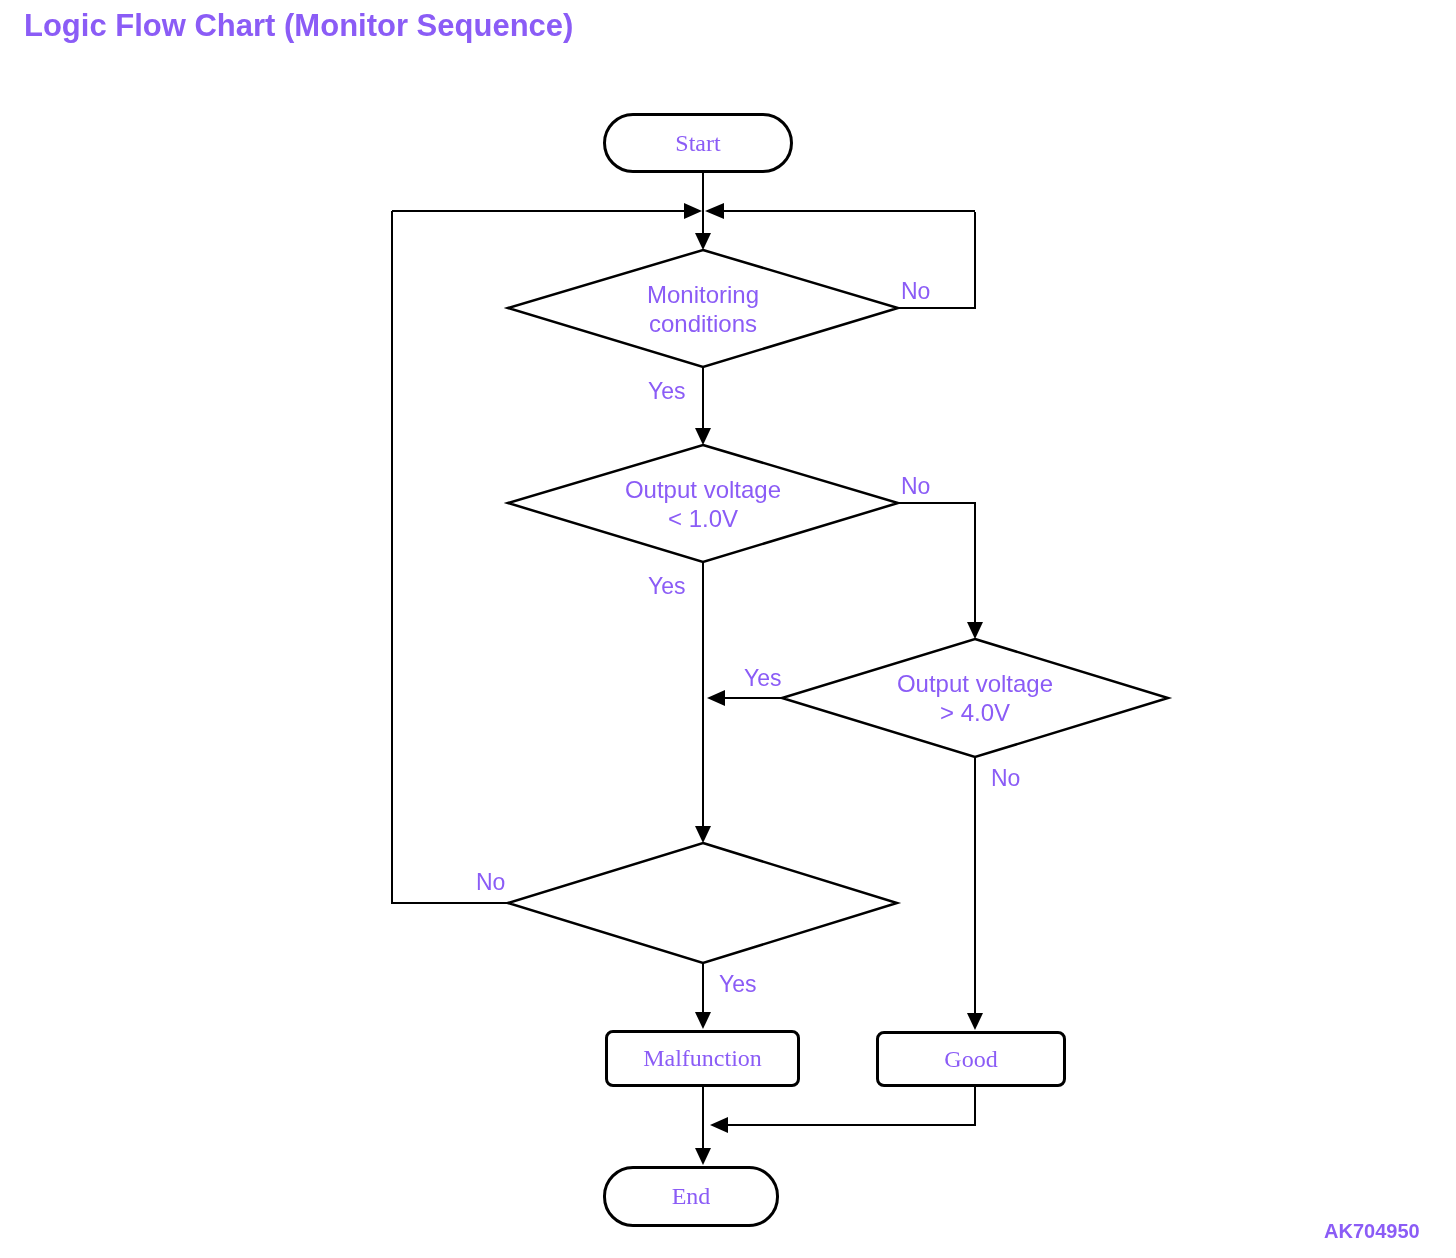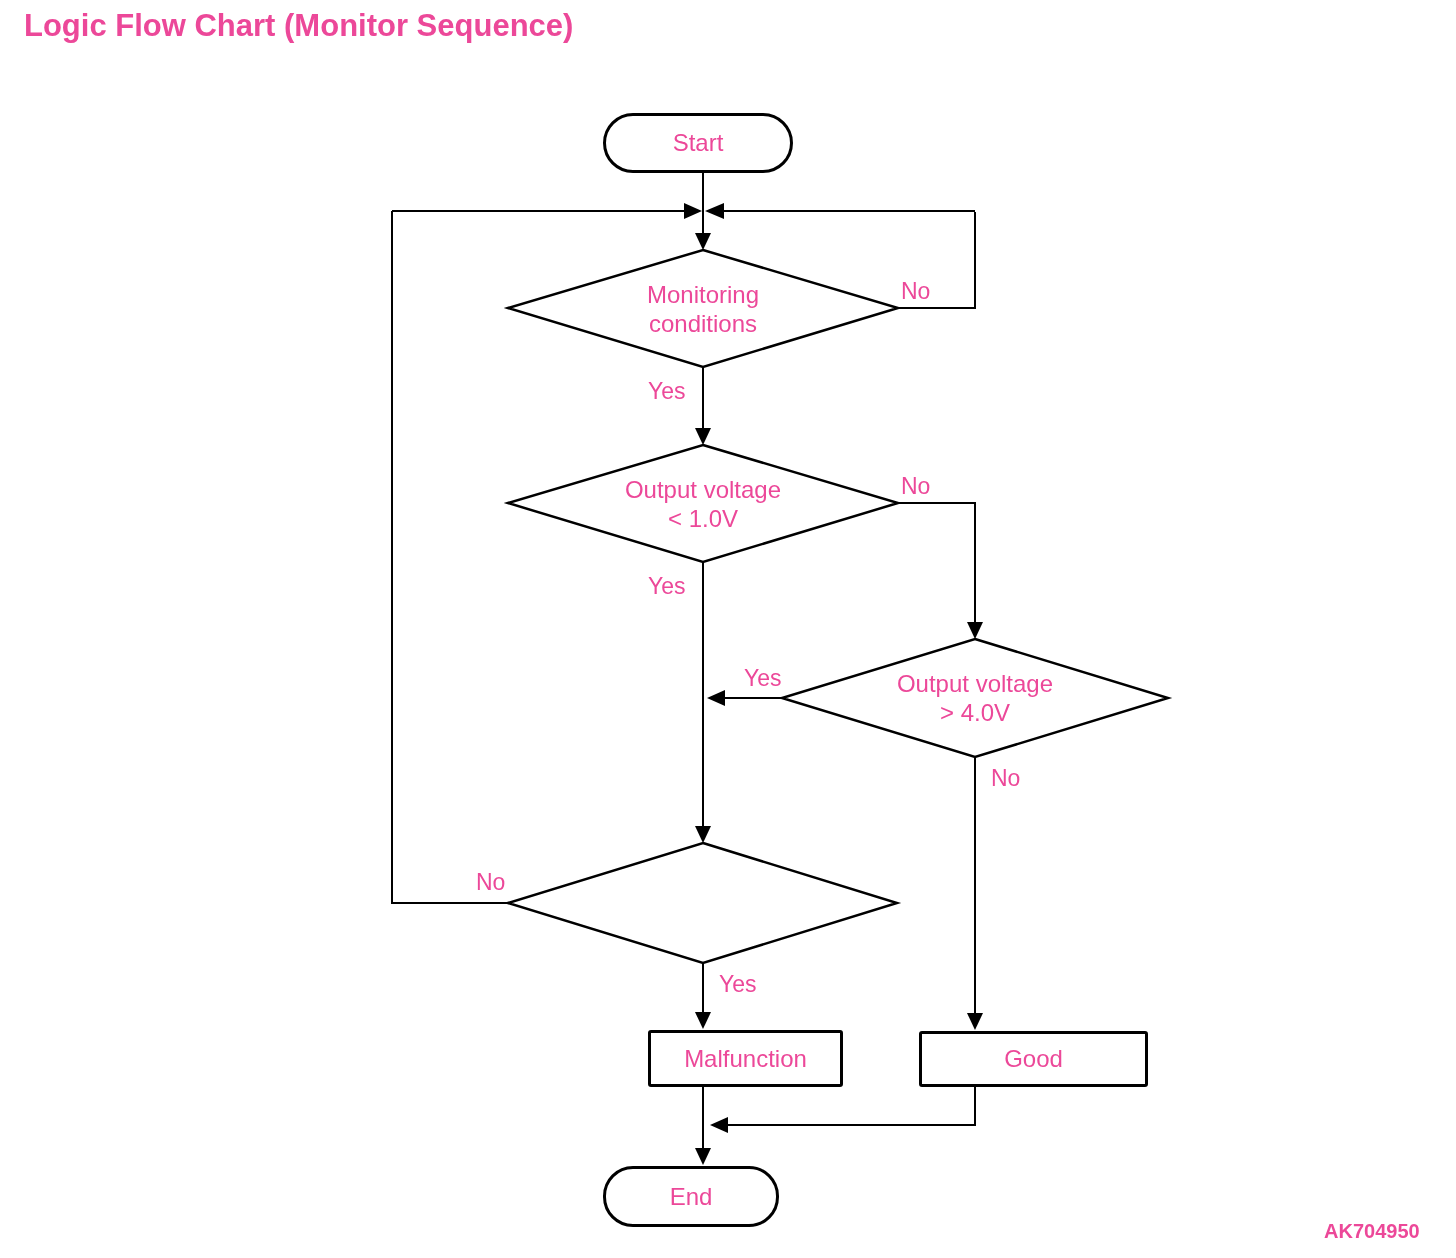--- a/index.html
+++ b/index.html
@@ -2,21 +2,21 @@
 <html><head>
 <meta charset="utf-8">
 <style>
   html, body { margin: 0; padding: 0; background: #ffffff; }
   #canvas {
     position: relative;
     width: 1456px;
     height: 1258px;
     background: #ffffff;
     font-family: "Liberation Sans", sans-serif;
-    color: #ec4899;
+    color: #8b5cf6;
     overflow: hidden;
   }
   #page-title {
     position: absolute;
     left: 24px; top: 8px;
     font-size: 31px;
     font-weight: bold;
     letter-spacing: 0px;
     white-space: nowrap;
   }
@@ -29,23 +29,24 @@
   svg.wires { position: absolute; left: 0; top: 0; }
   .node {
     position: absolute;
     display: flex;
     align-items: center;
     justify-content: center;
     box-sizing: border-box;
     background: #ffffff;
     border: 3px solid #000000;
     font-size: 24px;
+    font-family: Liberation Serif, serif;
   }
   .terminator { border-radius: 30px; }
-  .process { border-radius: 3px; margin-left: 43px; }
+  .process { border-radius: 8px; }
   .diamond-label {
     position: absolute;
     width: 320px;
     display: flex;
     align-items: center;
     justify-content: center;
     text-align: center;
     font-size: 24px;
     line-height: 29px;
     white-space: pre-line;
@@ -119,21 +120,21 @@
   </svg>
 
   <div class="node terminator" style="left:603px; top:113px; width:190px; height:60px;">
     <span>Start</span>
   </div>
 
   <div class="node process" style="left:605px; top:1030px; width:195px; height:57px;">
     <span>Malfunction</span>
   </div>
 
-  <div class="node process" style="left:876px; top:1031px; width:229px; height:56px;">
+  <div class="node process" style="left:876px; top:1031px; width:190px; height:56px;">
     <span>Good</span>
   </div>
 
   <div class="node terminator" style="left:603px; top:1166px; width:176px; height:61px;">
     <span>End</span>
   </div>
 
   <div class="diamond-label" style="left:543px; top:280px; height:58px;">Monitoring
 conditions</div>
   <div class="diamond-label" style="left:543px; top:475px; height:58px;">Output voltage

